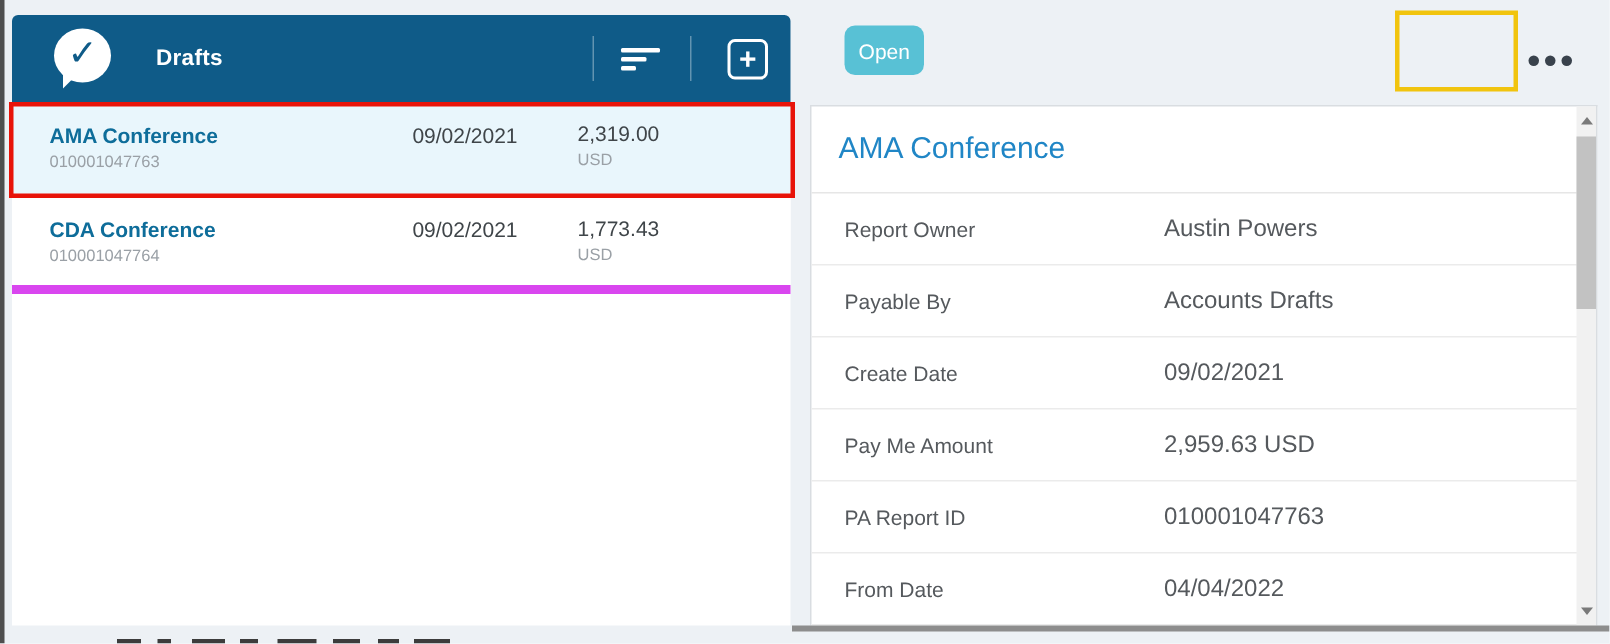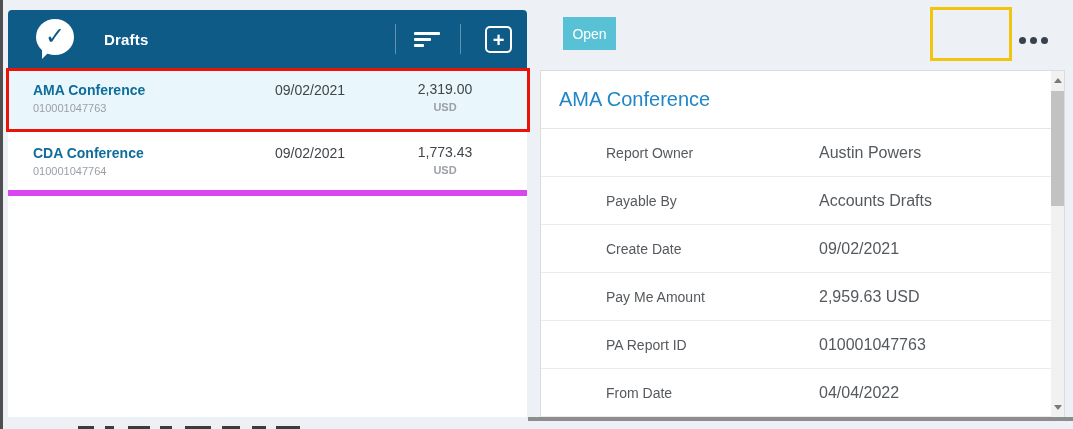--- a/index.html
+++ b/index.html
@@ -50,35 +50,35 @@
   .list-row {
     position: relative; height: 63px; display: flex; align-items: flex-start;
     padding: 13px 22px 0 25px; background: #fff;
   }
   .list-row.selected { background: #e9f6fc; height: 63px; }
   .list-row.bordered { border-bottom: 6px solid #d946ef; height: 65px; }
   .row-main { flex: 1 1 auto; }
   .row-name { font-size: 14px; font-weight: bold; color: #0e6d9a; line-height: 18px; }
   .row-id { font-size: 11px; color: #9aa0a6; margin-top: 3px; }
   .row-date { width: 150px; text-align: center; font-size: 14px; color: #3f4549; padding-top: 1px; }
-  .row-amt { width: 120px; text-align: center; }
+  .row-amt { width: 120px; text-align: left; }
   .amt-value { font-size: 14px; color: #3f4549; }
-  .amt-currency { font-size: 11px; color: #9aa0a6; margin-top: 4px; font-weight: bold; }
+  .amt-currency { font-size: 11px; color: #9aa0a6; margin-top: 4px; }
 
   
   .red-rect {
     position: absolute; left: 6px; top: 68px; width: 524px; height: 64px;
     border: 3px solid #e81309; pointer-events: none; z-index: 5;
   }
 
   
   .toolbar-open {
     position: absolute; left: 563px; top: 17px; width: 53px; height: 33px;
     background: #58c1d5; color: #fff; font-size: 14px; border: none;
-    border-radius: 0; cursor: pointer; font-family: inherit;
+    border-radius: 7px; cursor: pointer; font-family: inherit;
   }
   .yellow-rect {
     position: absolute; left: 930px; top: 7px; width: 82px; height: 54px;
     border: 3px solid #f1c40e; z-index: 5; pointer-events: none;
   }
   .toolbar-submit {
     position: absolute; left: 941px; top: 16px; width: 61px; height: 36px;
     background: #7fba4a; color: #fff; font-size: 14px; border: none;
     border-radius: 2px; cursor: pointer; font-family: inherit;
   }
@@ -90,21 +90,21 @@
   .dot { width: 7px; height: 7px; border-radius: 50%; background: #39424c; }
 
   .detail-card {
     position: absolute; left: 540px; top: 70px; width: 525px; height: 347px;
     background: #fff; border: 1px solid #d9dde1; border-bottom: none;
   }
   .detail-title-block { height: 58px; border-bottom: 1px solid #e6e6e6; display: flex; align-items: center; }
   .detail-title { font-size: 20px; color: #2086c6; padding-left: 18px; }
   .field-row { height: 48px; display: flex; align-items: center; border-bottom: 1px solid #ebebeb; }
   .field-row:last-child { border-bottom: none; }
-  .field-label { width: 235px; padding-left: 22px; font-size: 14px; color: #55595d; margin-left: 43px; }
+  .field-label { width: 235px; padding-left: 22px; font-size: 14px; color: #55595d; }
   .field-value { font-size: 16px; color: #55595d; }
 
   
   .scrollbar {
     position: absolute; right: 0; top: 0; width: 13px; height: 346px;
     background: #f1f1f1;
   }
   .scroll-arrow { position: absolute; left: 0; width: 13px; height: 15px;
     display: flex; align-items: center; justify-content: center; cursor: pointer; }
   .scroll-up { top: 2px; } .scroll-down { bottom: 2px; }

